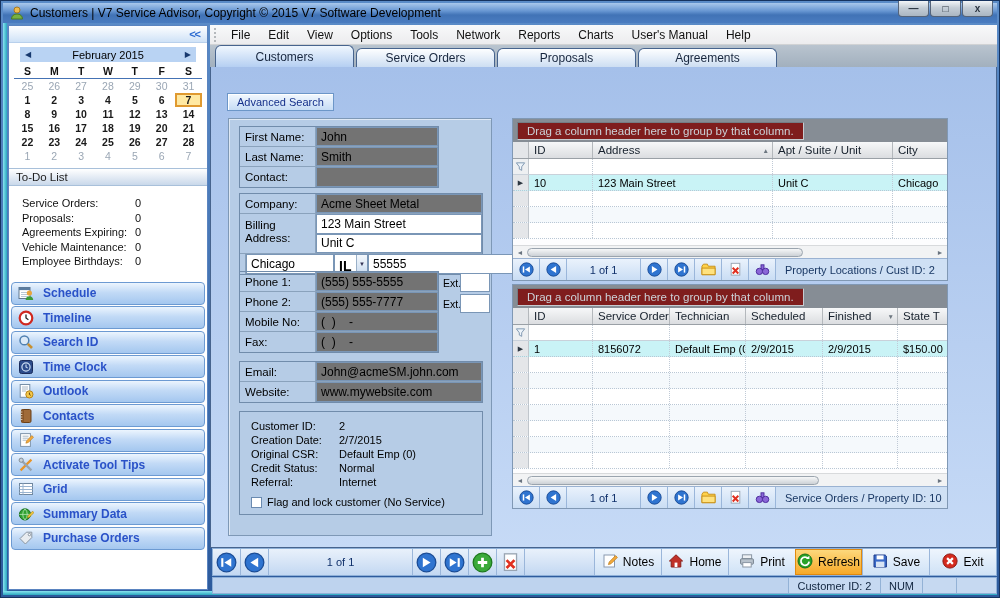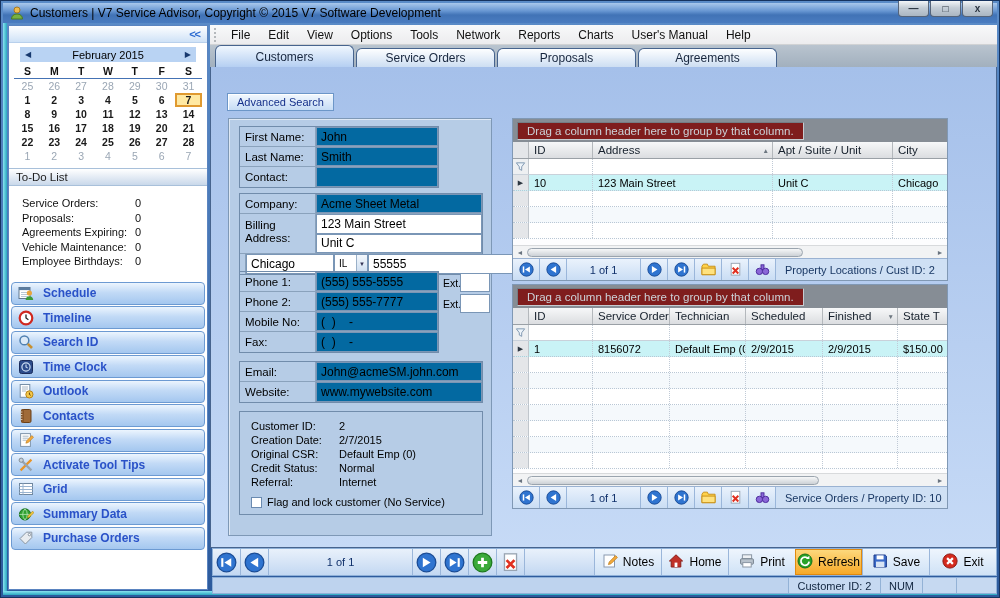--- a/index.html
+++ b/index.html
@@ -67,29 +67,29 @@
   
   .formpanel{position:absolute;left:17px;top:51px;width:264px;height:418px;background:#b6cce6;
         border:1px solid #7e98b6;box-shadow:inset 1px 1px 0 rgba(255,255,255,.55);}
   .fgroup{position:absolute;border:1px solid #718cab;}
   .frow{display:flex;height:20px;border-bottom:1px solid #8aa2bc;}
   .frow:last-child{border-bottom:none;}
   .flabel{width:76px;padding:4px 0 0 5px;font-size:11.5px;color:#000;border-right:1px solid #8aa2bc;
         overflow:hidden;white-space:nowrap;}
   .flabel.wrap{white-space:normal;line-height:13px;padding-top:5px;}
   .ffield{flex:1;display:flex;}
-  .ffield input{flex:1;width:100%;height:100%;border:1px solid #7a96b6;background:#0369a1;color:#000;
+  .ffield input{flex:1;width:100%;height:100%;border:1px solid #7a96b6;background:#737373;color:#000;
         font-family:inherit;font-size:12px;padding:0 4px;}
   .two-line{display:flex;height:40px;border-bottom:1px solid #8aa2bc;}
   .stack{flex:1;display:flex;flex-direction:column;}
   .stack input{height:20px;border:1px solid #7a96b6;background:#fff;font-family:inherit;font-size:12px;padding:0 4px;}
   .csz-field{flex:1;display:flex;}
   .csz-field input{border:1px solid #7a96b6;background:#fff;font-family:inherit;font-size:12px;padding:0 4px;height:100%;}
   .state-box{width:34px;display:flex;border:1px solid #7a96b6;background:#fff;}
-  .state-txt{flex:1;font-size:10px;padding:3px 0 0 4px;}
+  .state-txt{flex:1;font-size:14px;padding:3px 0 0 4px;font-weight:bold;}
   .state-dd{width:11px;background:linear-gradient(#f4f8fc,#cbdcf0);border-left:1px solid #9ab0c8;
         font-size:6px;color:#335;display:flex;align-items:center;justify-content:center;}
   .ext-lbl{position:absolute;font-size:10.5px;color:#000;}
   .ext-input{position:absolute;width:30px;height:19px;border:1px solid #7a96b6;background:#fff;font-family:inherit;font-size:11px;}
   .infobox{position:absolute;left:10px;top:292px;width:244px;height:104px;border:1px solid #718cab;
         padding:8px 0 0 11px;font-size:11px;color:#000;}
   .irow{display:flex;height:14px;}
   .ilabel{width:88px;}
   .cbrow{display:flex;align-items:center;gap:5px;margin-top:6px;}
   .cb{width:11px;height:11px;background:#fff;border:1px solid #6a8ab0;}

